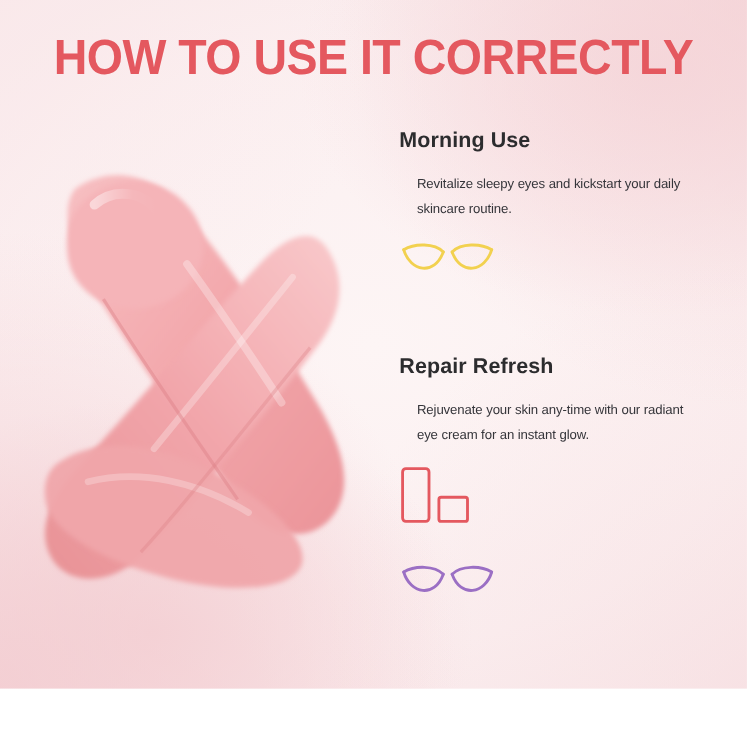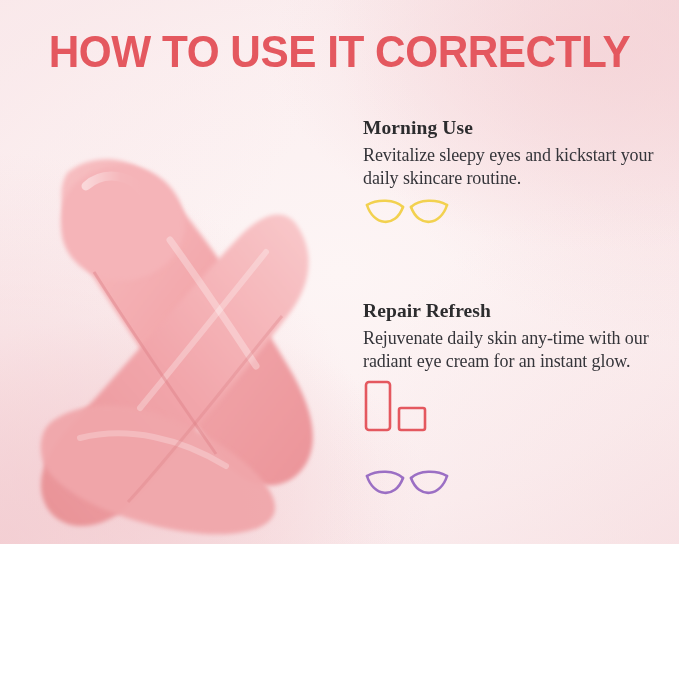--- a/index.html
+++ b/index.html
@@ -9,21 +9,21 @@
   body {
     width: 679px;
     height: 679px;
     font-family: "Liberation Sans", sans-serif;
     overflow: hidden;
   }
 
   #page {
     position: relative;
     width: 679px;
-    height: 544px;
+    height: 626px;
     background:
       radial-gradient(ellipse 70% 55% at 20% 92%, #f6d9dc 0%, rgba(246,217,220,0) 62%),
       radial-gradient(ellipse 80% 60% at 88% 10%, #f7dde0 0%, rgba(247,221,224,0) 60%),
       radial-gradient(ellipse 95% 80% at 50% 50%, #fdf5f5 0%, #fbeff0 55%, #f7e4e6 100%),
       #fdf7f7;
     overflow: hidden;
   }
 
   
   #page::before {
@@ -67,32 +67,32 @@
   }
   .swatch-wrap svg { display: block; }
 
   
   .col {
     position: absolute;
     left: 363px;
     top: 116px;
     width: 296px;
   }
-  .block { margin-bottom: 6px; font-family: Liberation Serif, serif; }
+  .block { margin-bottom: 6px; }
   .block h3 {
     margin: 0 0 4px 0;
     font-size: 19.5px;
     line-height: 24px;
     font-weight: bold;
     color: #2c2c2e;
     letter-spacing: 0.1px;
   }
   .block p {
-    margin: 0;
-    font-size: 18px;
+    margin: 16px;
+    font-size: 12px;
     line-height: 22.5px;
     color: #35353a;
     letter-spacing: -0.1px;
   }
   .icons {
     height: 52px;
     margin-top: 6px;
     display: block;
   }
 
@@ -174,21 +174,21 @@
           <path d="M48,12 C56,34 78,30 84,10" fill="none" stroke="#f2d14f" stroke-width="2.6" stroke-linecap="round"></path>
           <path d="M48,12 C56,4 74,4 84,10" fill="none" stroke="#f2d14f" stroke-width="2.6" stroke-linecap="round"></path>
         </svg>
       </div>
     </div>
 
     <div class="sp1"></div>
 
     <div class="block">
       <h3>Repair Refresh</h3>
-      <p>Rejuvenate daily skin any-time with our radiant eye cream for an instant glow.</p>
+      <p>Rejuvenate your skin any-time with our radiant eye cream for an instant glow.</p>
       <div class="icons" style="height:58px">
         <svg width="90" height="58" viewBox="0 0 90 58" xmlns="http://www.w3.org/2000/svg" aria-hidden="true">
           <rect x="3" y="4" width="24" height="48" rx="3" fill="none" stroke="#e4585f" stroke-width="2.6"></rect>
           <rect x="36" y="30" width="26" height="22" rx="2" fill="none" stroke="#e4585f" stroke-width="2.6"></rect>
         </svg>
       </div>
     </div>
 
     <div class="sp2"></div>
 

